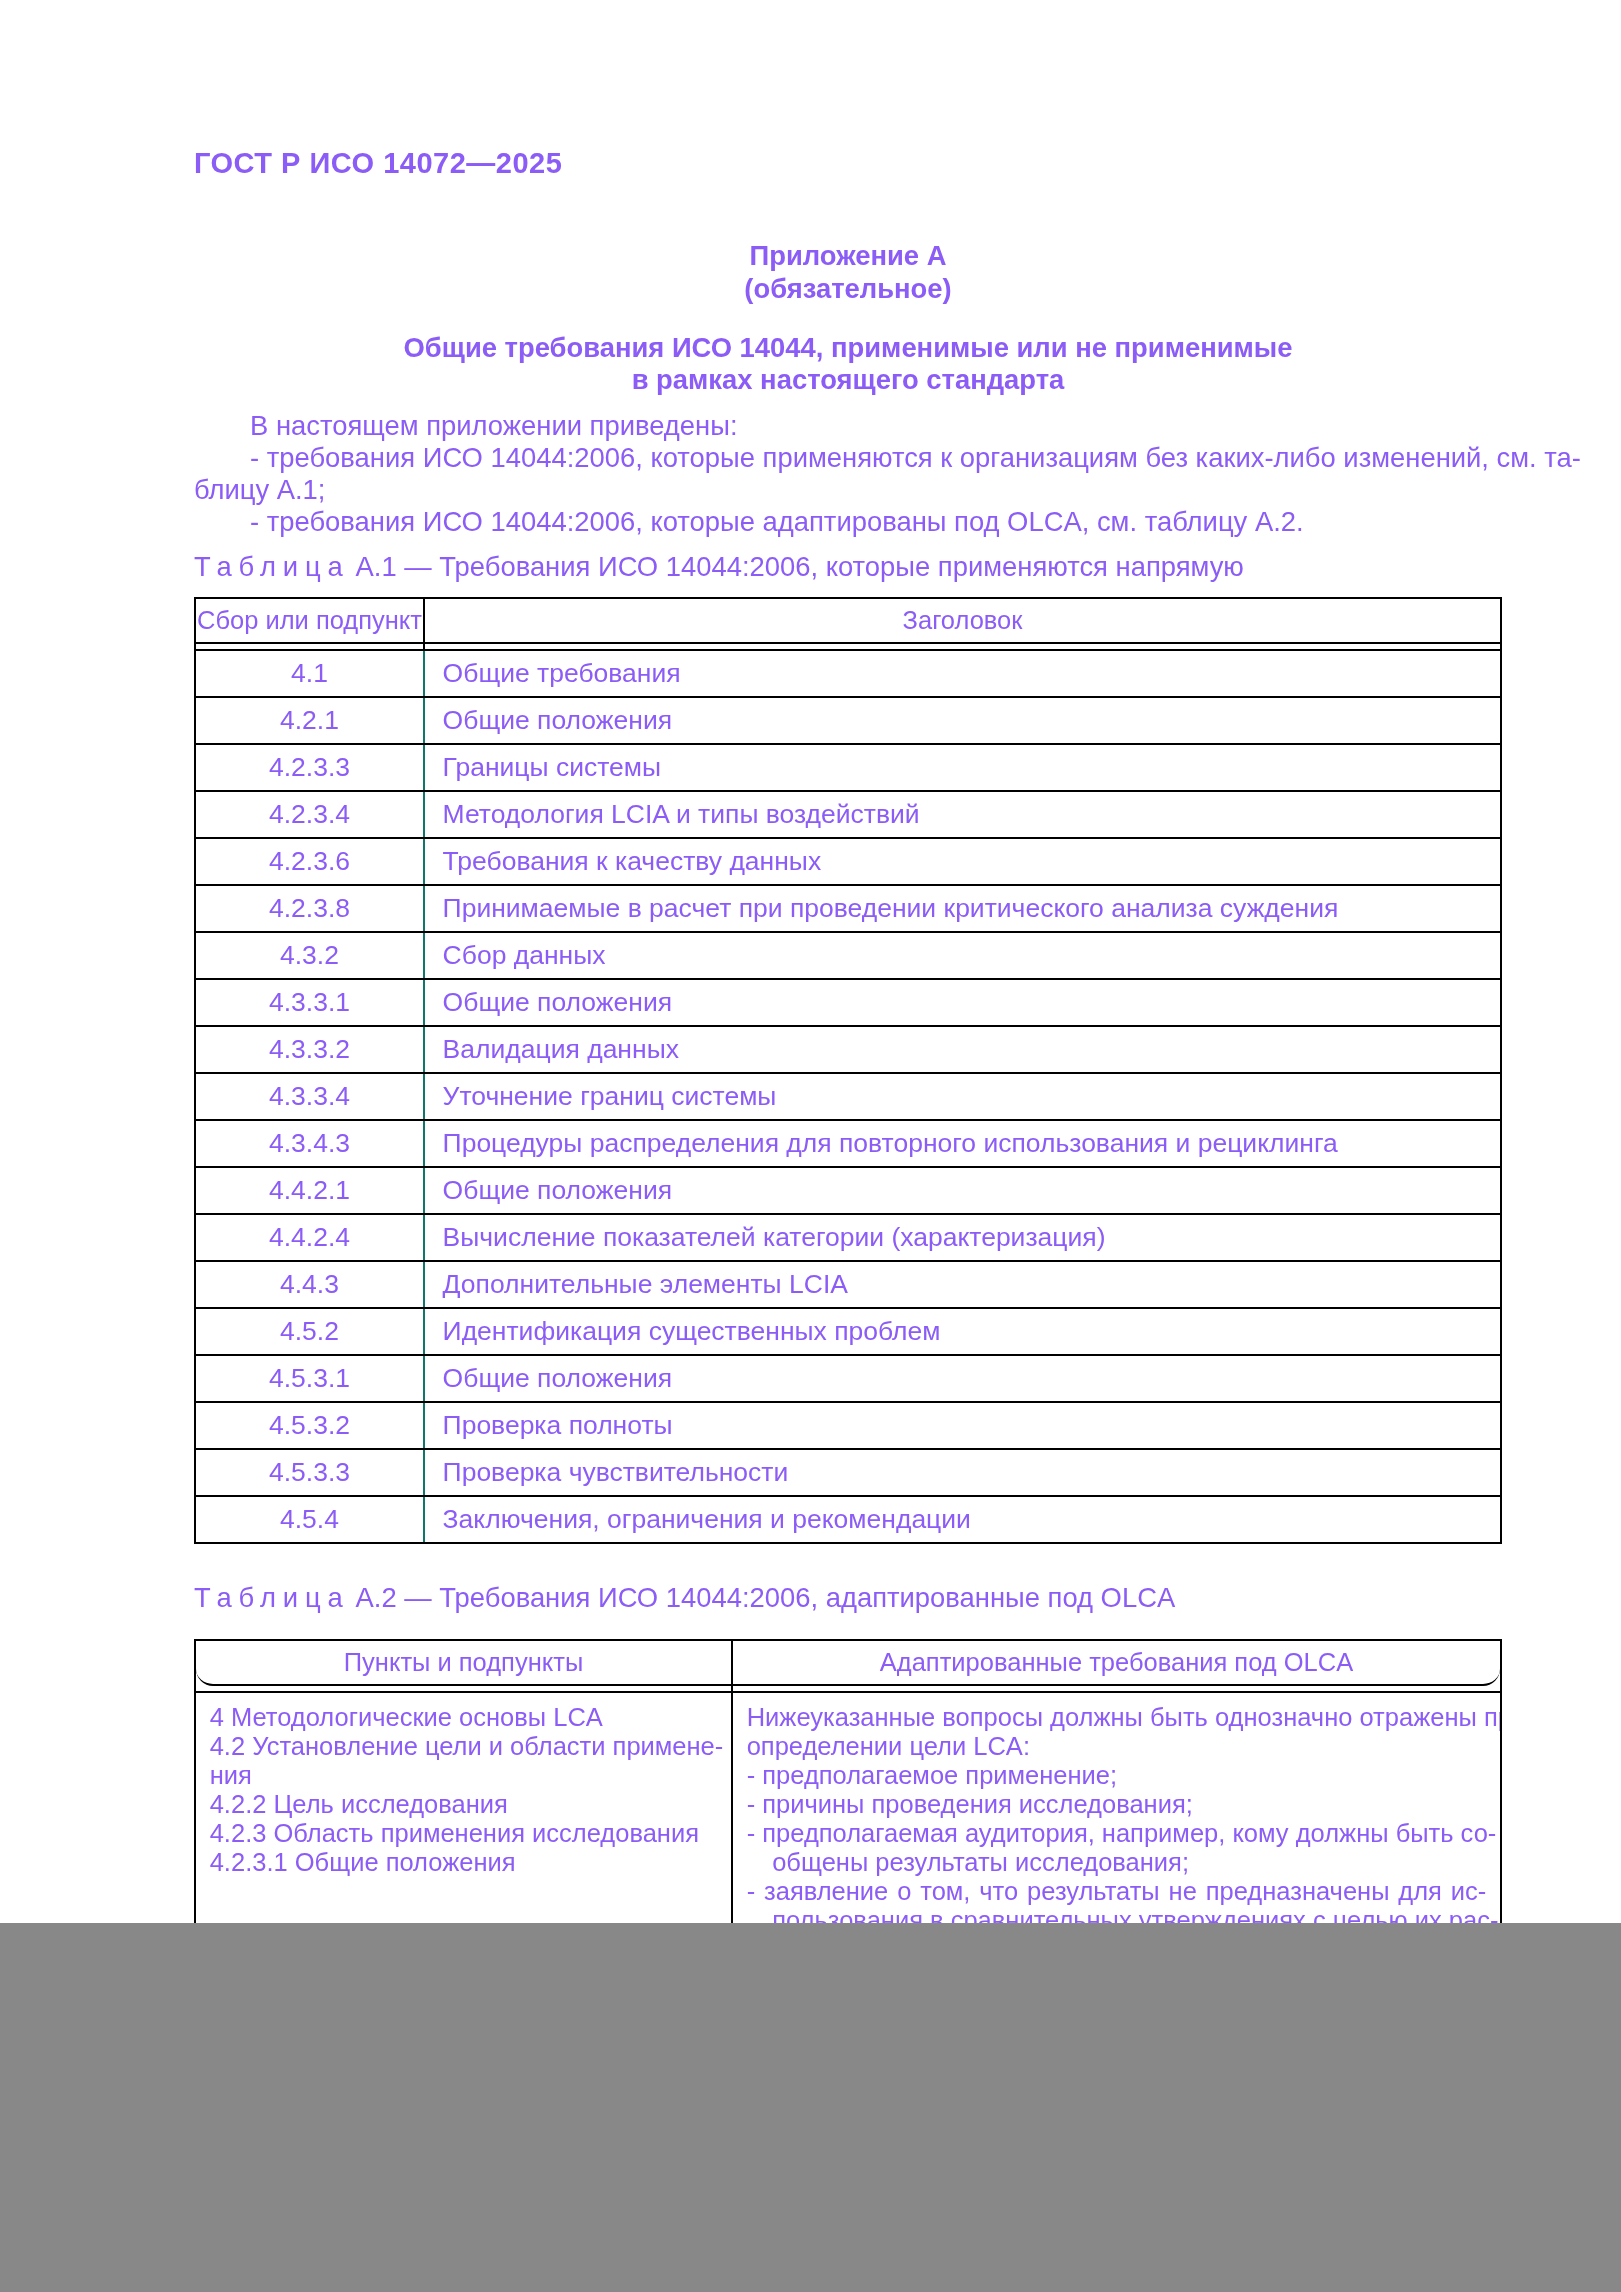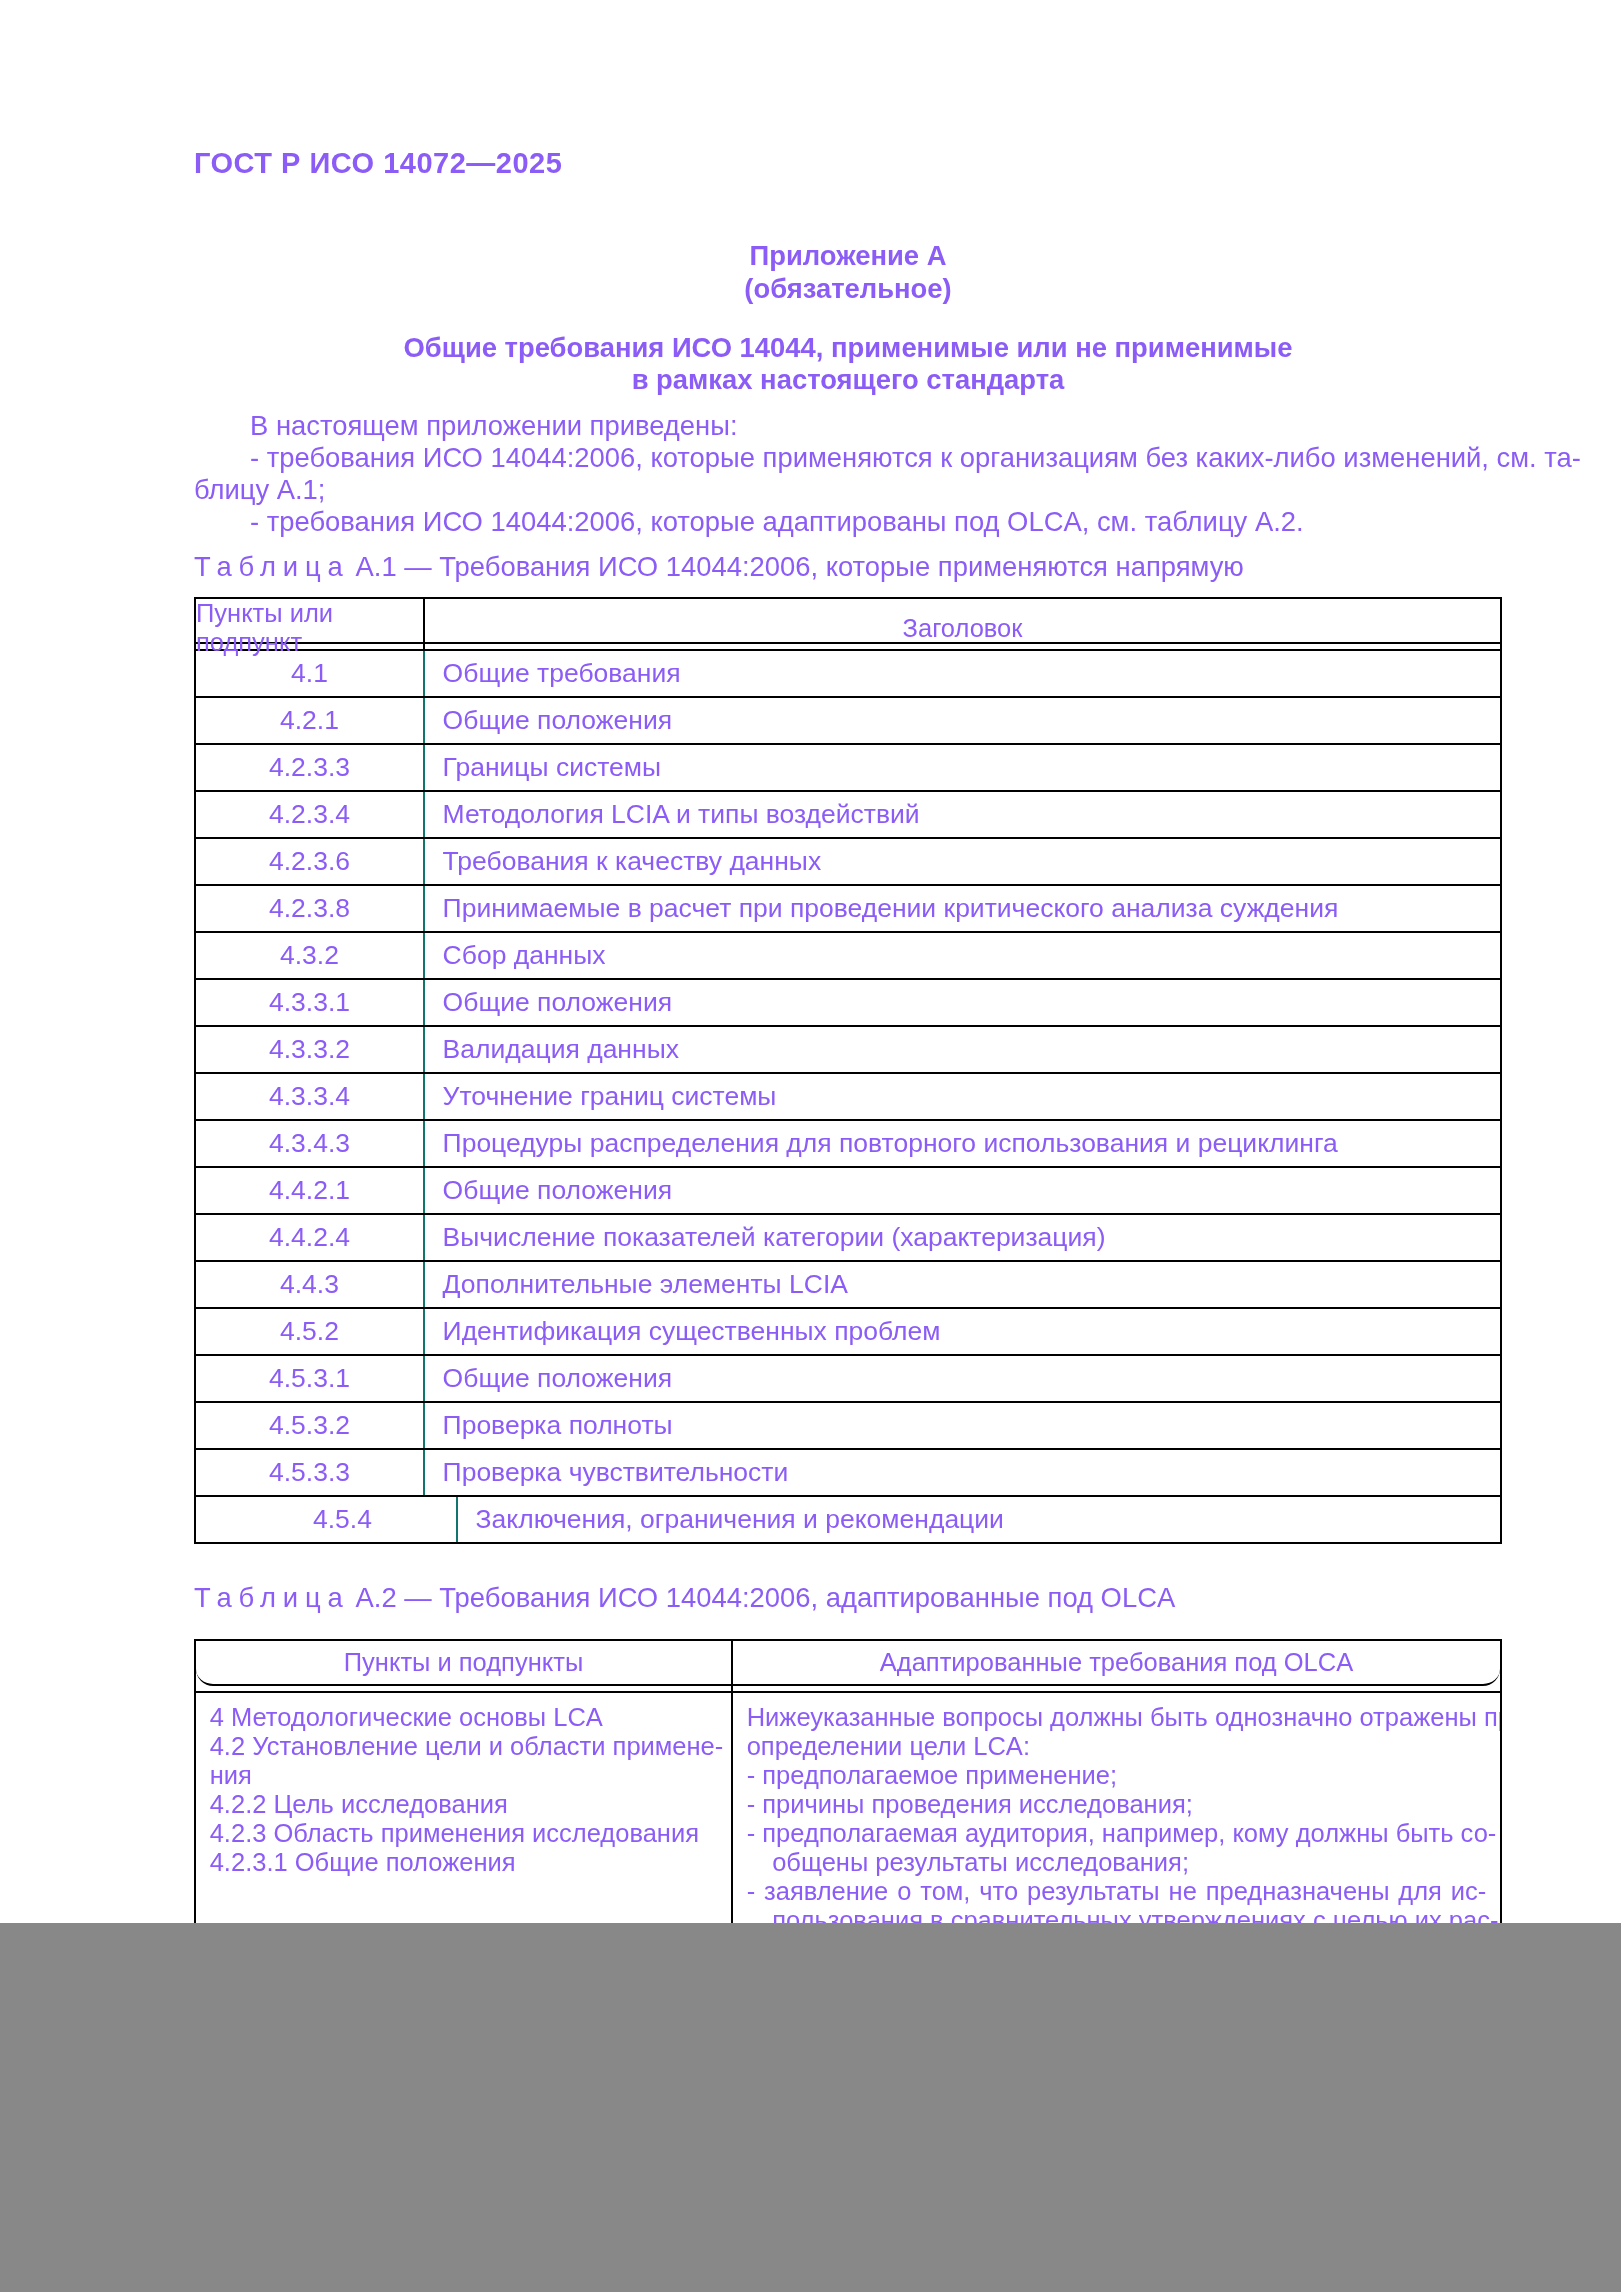--- a/index.html
+++ b/index.html
@@ -27,21 +27,21 @@
 
   
   .tbl{left:194px;width:1308px;box-sizing:border-box;border:2.9px solid #000;background:#fff;}
   .a1{top:597px;}
   .thead{display:grid;grid-template-columns:229px 1fr;height:43px;border-bottom:2px solid #000;}
   .thead .hc{display:flex;align-items:center;justify-content:center;font-size:25.5px;}
   .thead .hc1{border-right:2px solid #000;}
   .dbl{display:grid;grid-template-columns:229px 1fr;height:4.9px;border-bottom:2px solid #000;}
   .dbl .d1{border-right:2px solid #000;}
   .a1row{display:grid;grid-template-columns:229px 1fr;height:45px;border-bottom:2.9px solid #000;}
-  .a1row:last-child{border-bottom:none;margin-left:33px;}
+  .a1row:last-child{border-bottom:none;}
   .a1row .c1{display:flex;align-items:center;justify-content:center;font-size:26.5px;border-right:2px solid #0f766e;}
   .a1row .c2{display:flex;align-items:center;font-size:26.5px;padding-left:17.6px;white-space:nowrap;overflow:hidden;}
 
   
   .a2{top:1639px;border-bottom:none;height:333px;overflow:hidden;}
   .a2 .thead{grid-template-columns:537px 1fr;border-radius:17px;}
   .a2 .dbl{grid-template-columns:537px 1fr;}
   .a2body{display:grid;grid-template-columns:537px 1fr;height:278px;}
   .a2cell{font-size:25.5px;line-height:29px;padding:9.8px 13.7px 0 13.7px;overflow:hidden;}
   .a2c1{border-right:2px solid #000;}
@@ -71,21 +71,21 @@
     </div>
 
   <div class="abs caption cap-a1">
     <span class="spaced">Таблица</span><span class="cap-label">А.1</span>
     <span>—</span>
     <span>Требования ИСО 14044:2006, которые применяются напрямую</span>
   </div>
 
   <div class="abs tbl a1">
     <div class="thead">
-      <div class="hc hc1">Пункты или подпункт</div>
+      <div class="hc hc1">Сбор или подпункт</div>
       <div class="hc">Заголовок</div>
     </div>
     <div class="dbl">
         <div class="d1"></div>
         <div></div>
       </div>
     <div>
         <div class="a1row">
           <div class="c1">4.1</div>
           <div class="c2">Общие требования</div>

